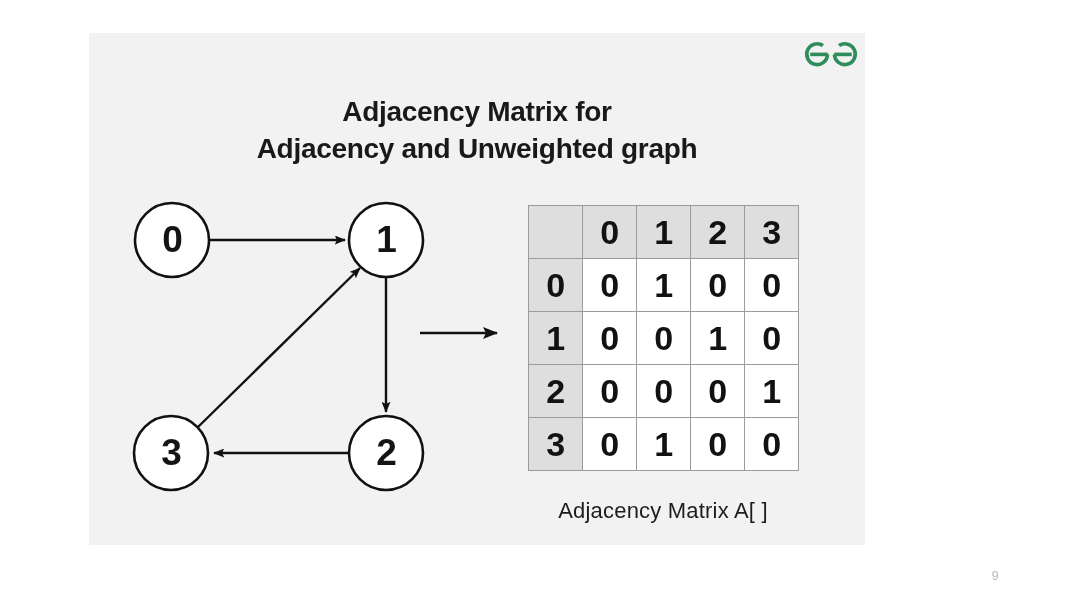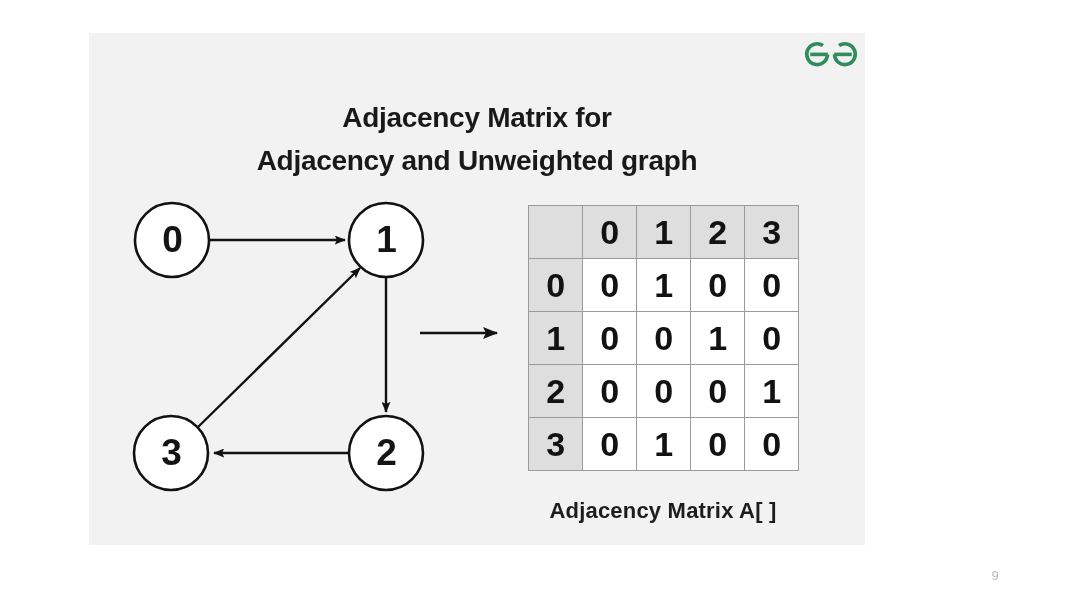--- a/index.html
+++ b/index.html
@@ -41,21 +41,21 @@
     left: 89px;
     top: 93px;
     width: 776px;
     text-align: center;
     font-size: 28px;
     font-weight: bold;
     line-height: 37px;
     letter-spacing: -0.3px;
     color: #191919;
   }
-  #title .ln { display: block; margin-top: 6px; }
+  #title .ln { display: block; }
 
   
   #graph-area {
     position: absolute;
     left: 110px;
     top: 190px;
     width: 420px;
     height: 320px;
   }
   .node-label {
@@ -108,21 +108,21 @@
   #matrix td.corner { background: #dedede; }
 
   
   #caption {
     position: absolute;
     left: 488px;
     top: 498px;
     width: 350px;
     text-align: center;
     font-size: 22px;
-    font-weight: 700;
+    font-weight: 400;
     color: #1d1d1d;
     letter-spacing: 0.2px;
   }
 
   
   #page-number {
     position: absolute;
     left: 975px;
     top: 568px;
     width: 40px;

